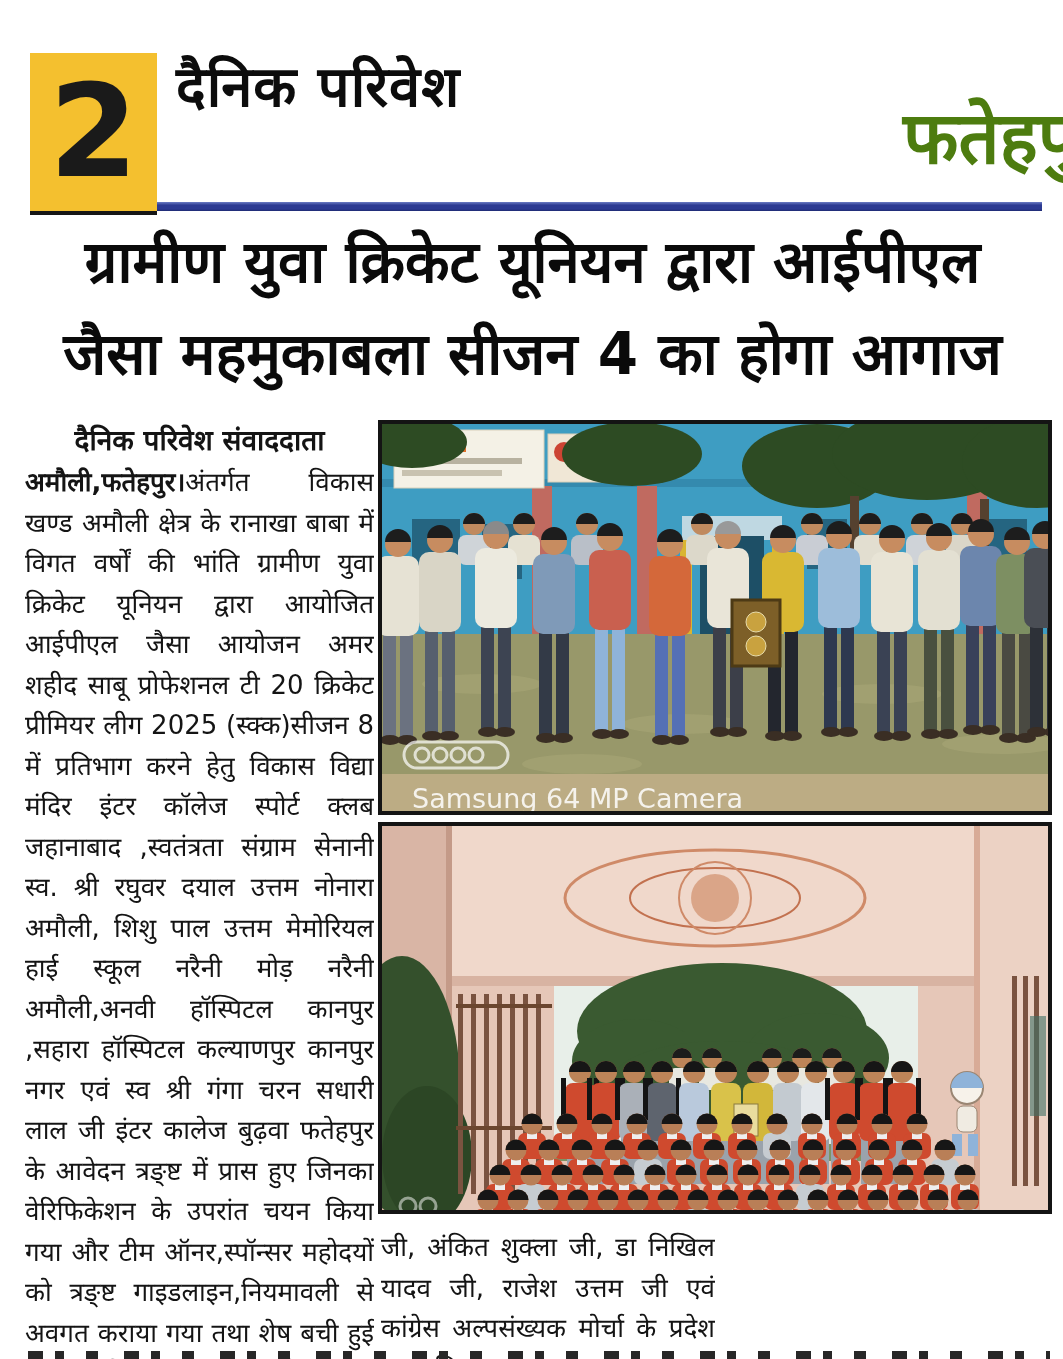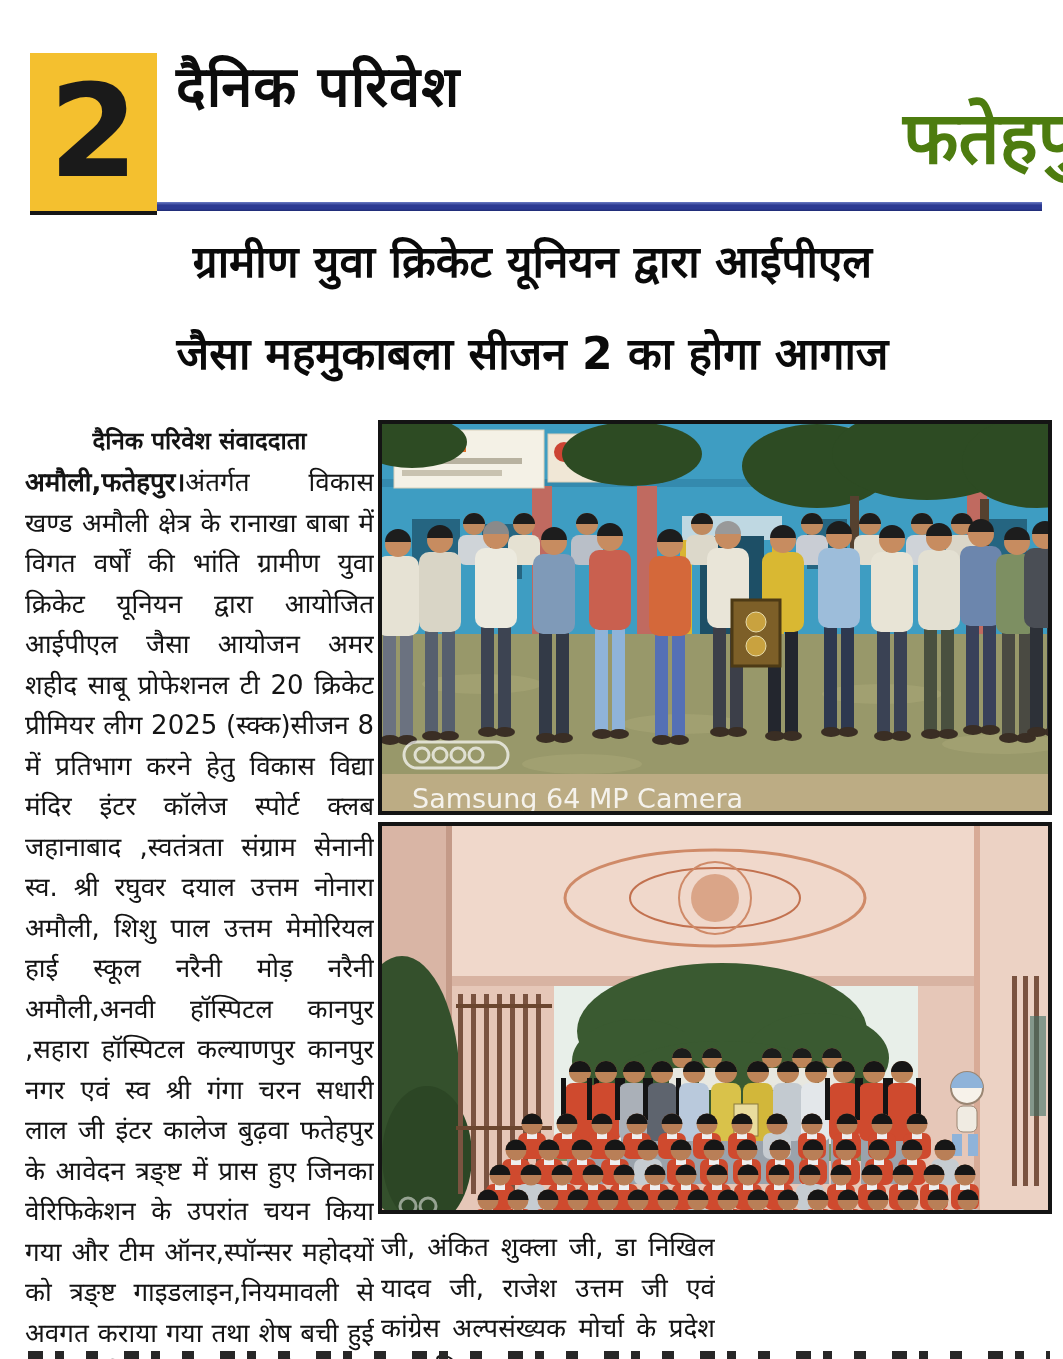--- a/index.html
+++ b/index.html
@@ -10,25 +10,25 @@
                display:flex;align-items:center;justify-content:center;}
   .pagenum{font-size:128px;font-weight:700;color:#1a1a1a;line-height:1;}
   .pagenum-underline{position:absolute;left:30px;top:211px;width:127px;height:4px;background:#161616;}
   .masthead{position:absolute;left:176px;top:46px;font-size:56px;font-weight:700;color:#0c0c0c;
             white-space:nowrap;letter-spacing:1px;}
   .region{position:absolute;left:903px;top:86px;font-size:72px;font-weight:700;color:#4d7c0f;white-space:nowrap;}
   .header-rule{position:absolute;left:157px;top:202px;width:885px;height:9px;
                background:linear-gradient(180deg,#6b7cc4 0%,#2c3a92 35%,#2c3a92 78%,#1e2a72 100%);}
   
   .headline{position:absolute;left:40px;top:216px;width:985px;text-align:center;
-            font-size:44px;font-weight:700;color:#0a0a0a;line-height:92px;}
+            font-size:58px;font-weight:700;color:#0a0a0a;line-height:92px;}
   
   .body-col{font-size:26px;line-height:40.5px;color:#141414;text-align:justify;}
   .left-col{position:absolute;left:25px;top:420px;width:349px;height:939px;overflow:hidden;}
-  .byline{text-align:center;font-weight:700;font-size:24px;line-height:42px;}
+  .byline{text-align:center;font-weight:700;font-size:28px;line-height:42px;}
   .dateline{font-weight:700;}
   .mid-col{position:absolute;left:381px;top:1227px;width:334px;height:132px;overflow:hidden;}
   .right-col{position:absolute;left:724px;top:1227px;width:336px;height:132px;overflow:hidden;}
   
   .photo{position:absolute;left:378px;border:4px solid #141414;background:#c9c9c9;box-sizing:border-box;}
   #photo1{top:420px;width:674px;height:395px;}
   #photo2{top:822px;width:674px;height:392px;}
   .photo svg{display:block;width:100%;height:100%;}
   .wm-text{font-family:"DejaVu Sans",sans-serif;font-size:27px;fill:#ffffff;opacity:.85;}
   
@@ -45,21 +45,21 @@
   <div class="pagenum-box">
     <span class="pagenum">2</span>
   </div>
   <div class="pagenum-underline"></div>
   <div class="masthead">दैनिक परिवेश</div>
   <div class="region">फतेहपु</div>
   <div class="header-rule"></div>
 
   <div class="headline">
     <div>ग्रामीण युवा क्रिकेट यूनियन द्वारा आईपीएल</div>
-    <div>जैसा महमुकाबला सीजन 2 का होगा आगाज</div>
+    <div>जैसा महमुकाबला सीजन 4 का होगा आगाज</div>
   </div>
 
   <div class="left-col body-col">
     <div class="byline">दैनिक परिवेश संवाददाता</div>
     <div><span class="dateline">अमौली,फतेहपुर।</span><span>अंतर्गत विकास खण्ड अमौली क्षेत्र के रानाखा बाबा में विगत वर्षों की भांति ग्रामीण युवा क्रिकेट यूनियन द्वारा आयोजित आईपीएल जैसा आयोजन अमर शहीद साबू प्रोफेशनल टी 20 क्रिकेट प्रीमियर लीग 2025 (स्क्क)सीजन 8 में प्रतिभाग करने हेतु विकास विद्या मंदिर इंटर कॉलेज स्पोर्ट क्लब जहानाबाद ,स्वतंत्रता संग्राम सेनानी स्व. श्री रघुवर दयाल उत्तम नोनारा अमौली, शिशु पाल उत्तम मेमोरियल हाई स्कूल नरैनी मोड़ नरैनी अमौली,अनवी हॉस्पिटल कानपुर ,सहारा हॉस्पिटल कल्याणपुर कानपुर नगर एवं स्व श्री गंगा चरन सधारी लाल जी इंटर कालेज बुढ़वा फतेहपुर के आवेदन त्रङ्ष्ट में प्रास हुए जिनका वेरिफिकेशन के उपरांत चयन किया गया और टीम ऑनर,स्पॉन्सर महोदयों को त्रङ्ष्ट गाइडलाइन,नियमावली से अवगत कराया गया तथा शेष बची हुई स्पॉन्सर शिप का कार्य  जल्दी ही पूरा कर लिया जाएगा। इस मौके पर त्रङ्ष्ट अध्यक्ष एबी बाबू,सोशल मीडिया प्रभारी अपूर्व सचान एवं स्पॉन्सर्स ,टीम ऑनर विवेक उत्तम जी, अजीत उत्तम जी,सरल उत्तम</span></div>
   </div>
 
   <div class="photo" id="photo1">
     <svg id="p1" viewBox="0 0 666 387" preserveAspectRatio="none">
       <rect x="0" y="0" width="666" height="215" fill="#3e9dc2"></rect>

